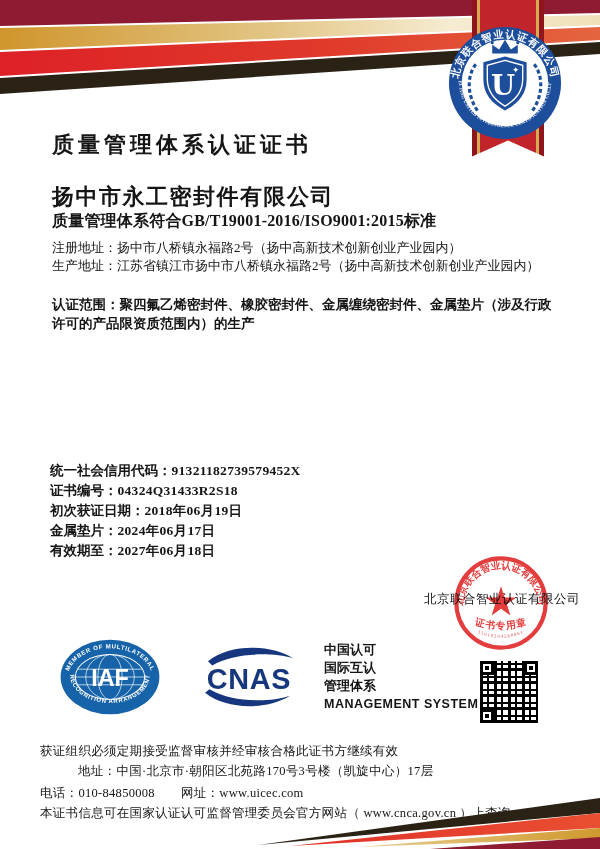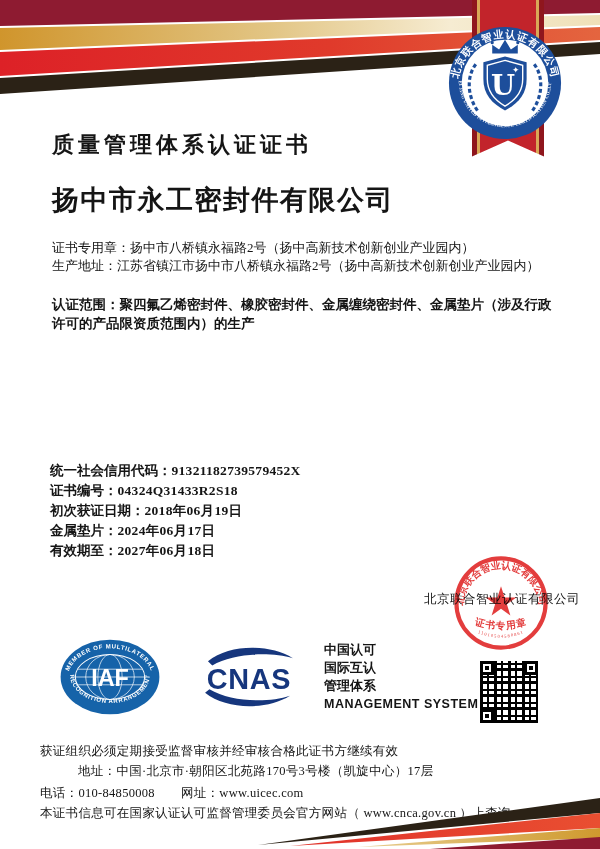--- a/index.html
+++ b/index.html
@@ -32,21 +32,21 @@
     clip-path:polygon(358px 118px,600px 99px,600px 109px);}
   .deco-bottom .bwedge-maroon{position:absolute;inset:0;background:#8e1b31;
     clip-path:polygon(430px 120px,600px 108px,600px 120px);}
   
   .corner-ribbon{position:absolute;left:472px;top:0;width:72px;height:158px;
     background:linear-gradient(90deg,#8f161d 0 5px,#d9a857 5px 8px,#c2242b 8px 64px,#d9a857 64px 67px,#8f161d 67px 72px);
     clip-path:polygon(0 0,100% 0,100% 99%,50% 89%,0 99%);}
   .badge-seal{position:absolute;left:446px;top:24px;width:118px;height:118px;}
   
   .cert-title{left:52px;top:130px;font-size:22px;font-weight:700;letter-spacing:4px;}
-  .company-name{left:52px;top:182px;font-size:27px;font-weight:700;letter-spacing:1.5px;text-align:center;}
+  .company-name{left:52px;top:182px;font-size:22px;font-weight:700;letter-spacing:1.5px;text-align:center;}
   .standard-line{left:52px;top:211px;font-size:16px;font-weight:700;letter-spacing:.2px;}
   .addr-block{left:52px;top:239px;font-size:13px;line-height:17.5px;}
   .scope-block{left:52px;top:296px;width:502px;font-size:13.5px;font-weight:600;line-height:18.5px;}
   .details-block{left:50px;top:461px;font-size:13.5px;font-weight:700;line-height:20px;}
   .details-block .row span:last-child{letter-spacing:.3px;}
   .issuer-name{left:424px;top:591px;font-size:12.5px;z-index:1;letter-spacing:.5px;}
   .stamp{position:absolute;left:452px;top:554px;width:98px;height:98px;z-index:2;
     mix-blend-mode:multiply;opacity:.93;}
   
   .iaf-logo{position:absolute;left:58px;top:636px;width:104px;height:82px;}
@@ -109,23 +109,24 @@
 
     <path d="M60,33 L82,39 V56 C82,72 73,81 60,88 C47,81 38,72 38,56 V39 Z" fill="#1d4e9b"></path>
     <path d="M60,37 L78,42 V56 C78,69.5 70.5,77.5 60,83.5 C49.5,77.5 42,69.5 42,56 V42 Z" fill="none" stroke="#ffffff" stroke-width="1.4"></path>
     <text x="58" y="72" text-anchor="middle" font-size="28" font-weight="bold" fill="#ffffff" font-family="'DejaVu Serif',serif">U</text>
     <text x="71" y="50" text-anchor="middle" font-size="9" fill="#ffffff">✦</text>
   </svg>
 
   <div class="abs cert-title">质量管理体系认证证书</div>
 
   <div class="abs company-name">扬中市永工密封件有限公司</div>
+  <div class="abs standard-line">质量管理体系符合GB/T19001-2016/ISO9001:2015标准</div>
 
   <div class="abs addr-block">
-    <div class="row"><span class="label">证书专用章：</span><span>扬中市八桥镇永福路2号（扬中高新技术创新创业产业园内）</span></div>
+    <div class="row"><span class="label">注册地址：</span><span>扬中市八桥镇永福路2号（扬中高新技术创新创业产业园内）</span></div>
     <div class="row"><span class="label">生产地址：</span><span>江苏省镇江市扬中市八桥镇永福路2号（扬中高新技术创新创业产业园内）</span></div>
   </div>
 
   <div class="abs scope-block">
     <span class="label">认证范围：</span><span>聚四氟乙烯密封件、橡胶密封件、金属缠绕密封件、金属垫片（涉及行政许可的产品限资质范围内）的生产</span>
   </div>
 
   <div class="abs details-block">
     <div class="row"><span>统一社会信用代码：</span><span>91321182739579452X</span></div>
     <div class="row"><span>证书编号：</span><span>04324Q31433R2S18</span></div>

